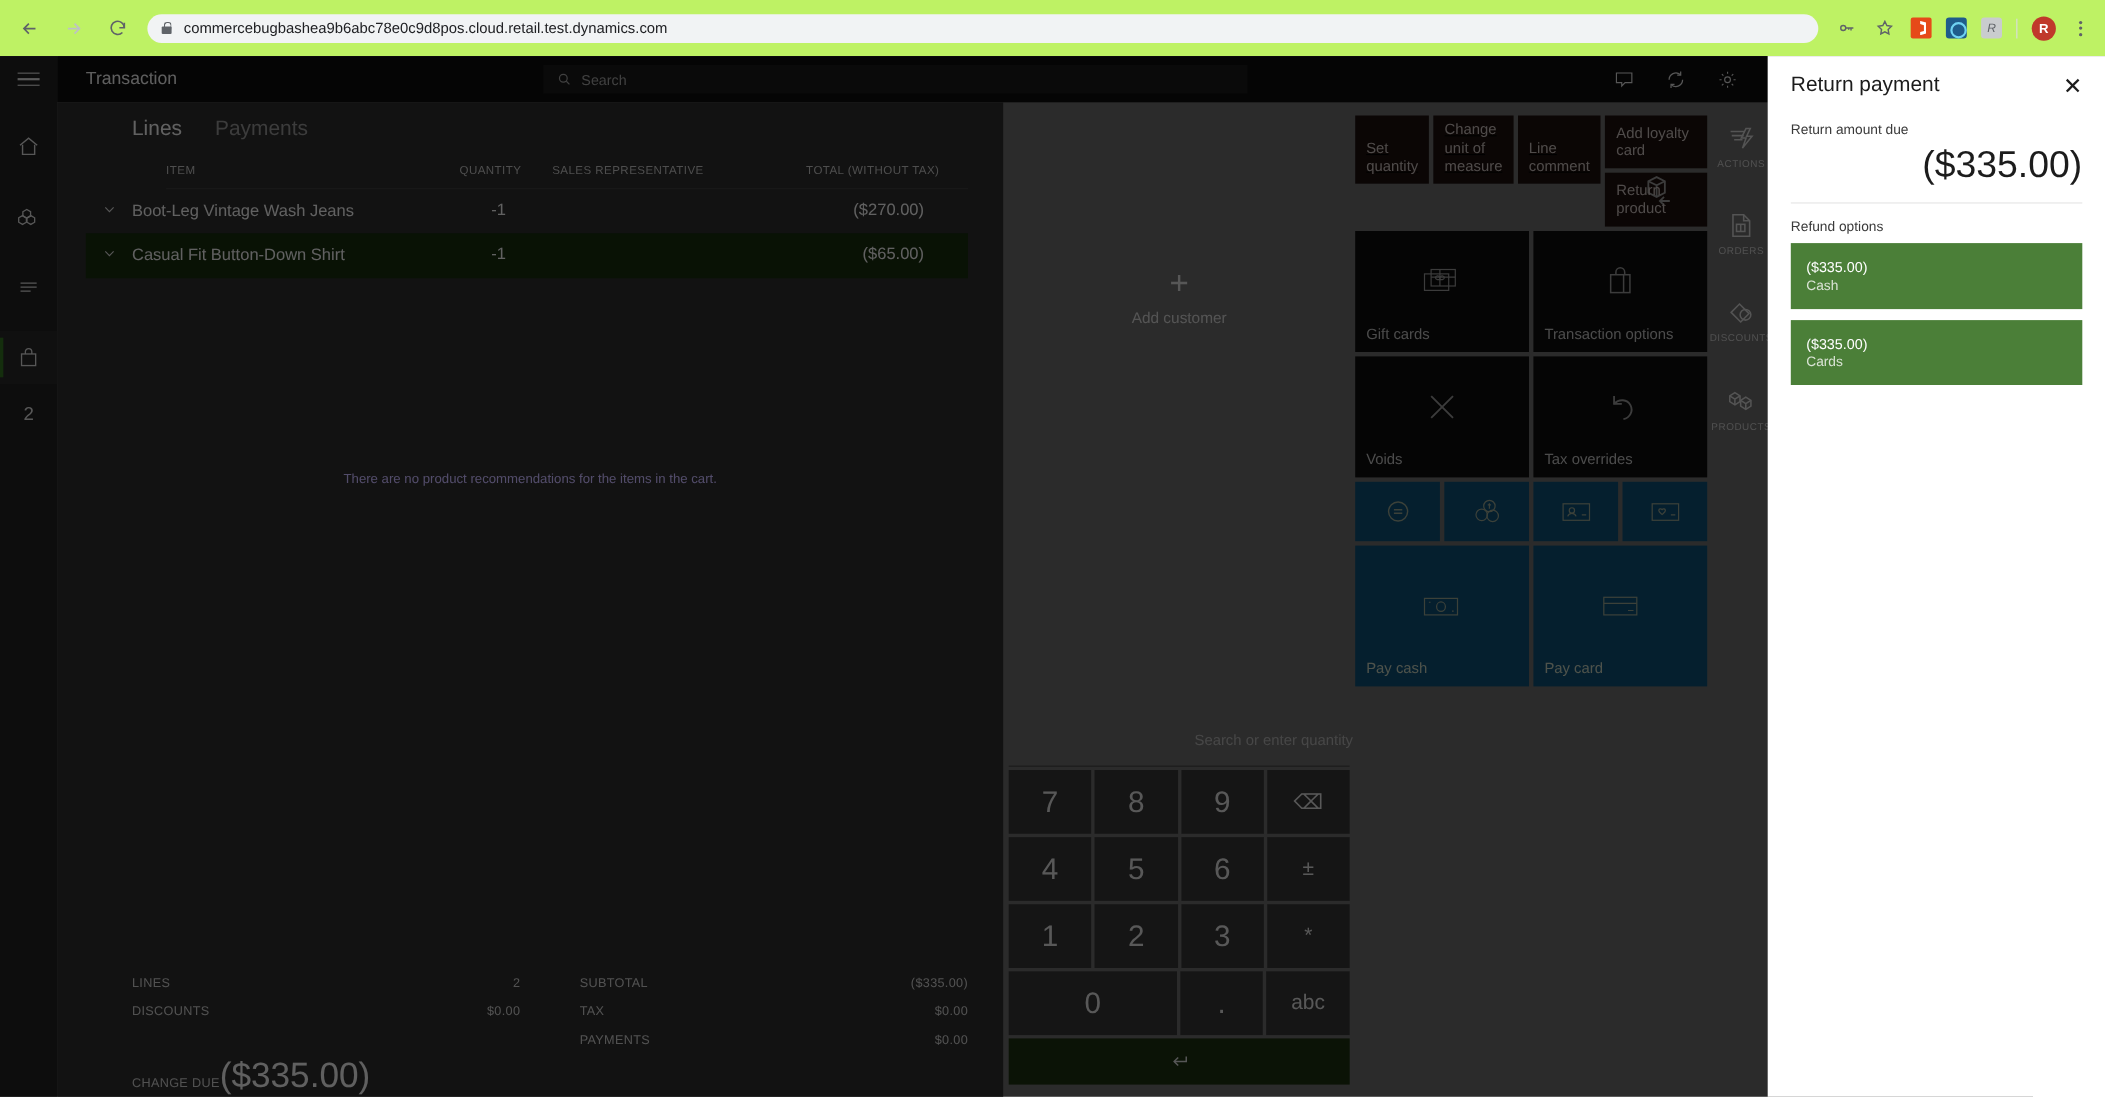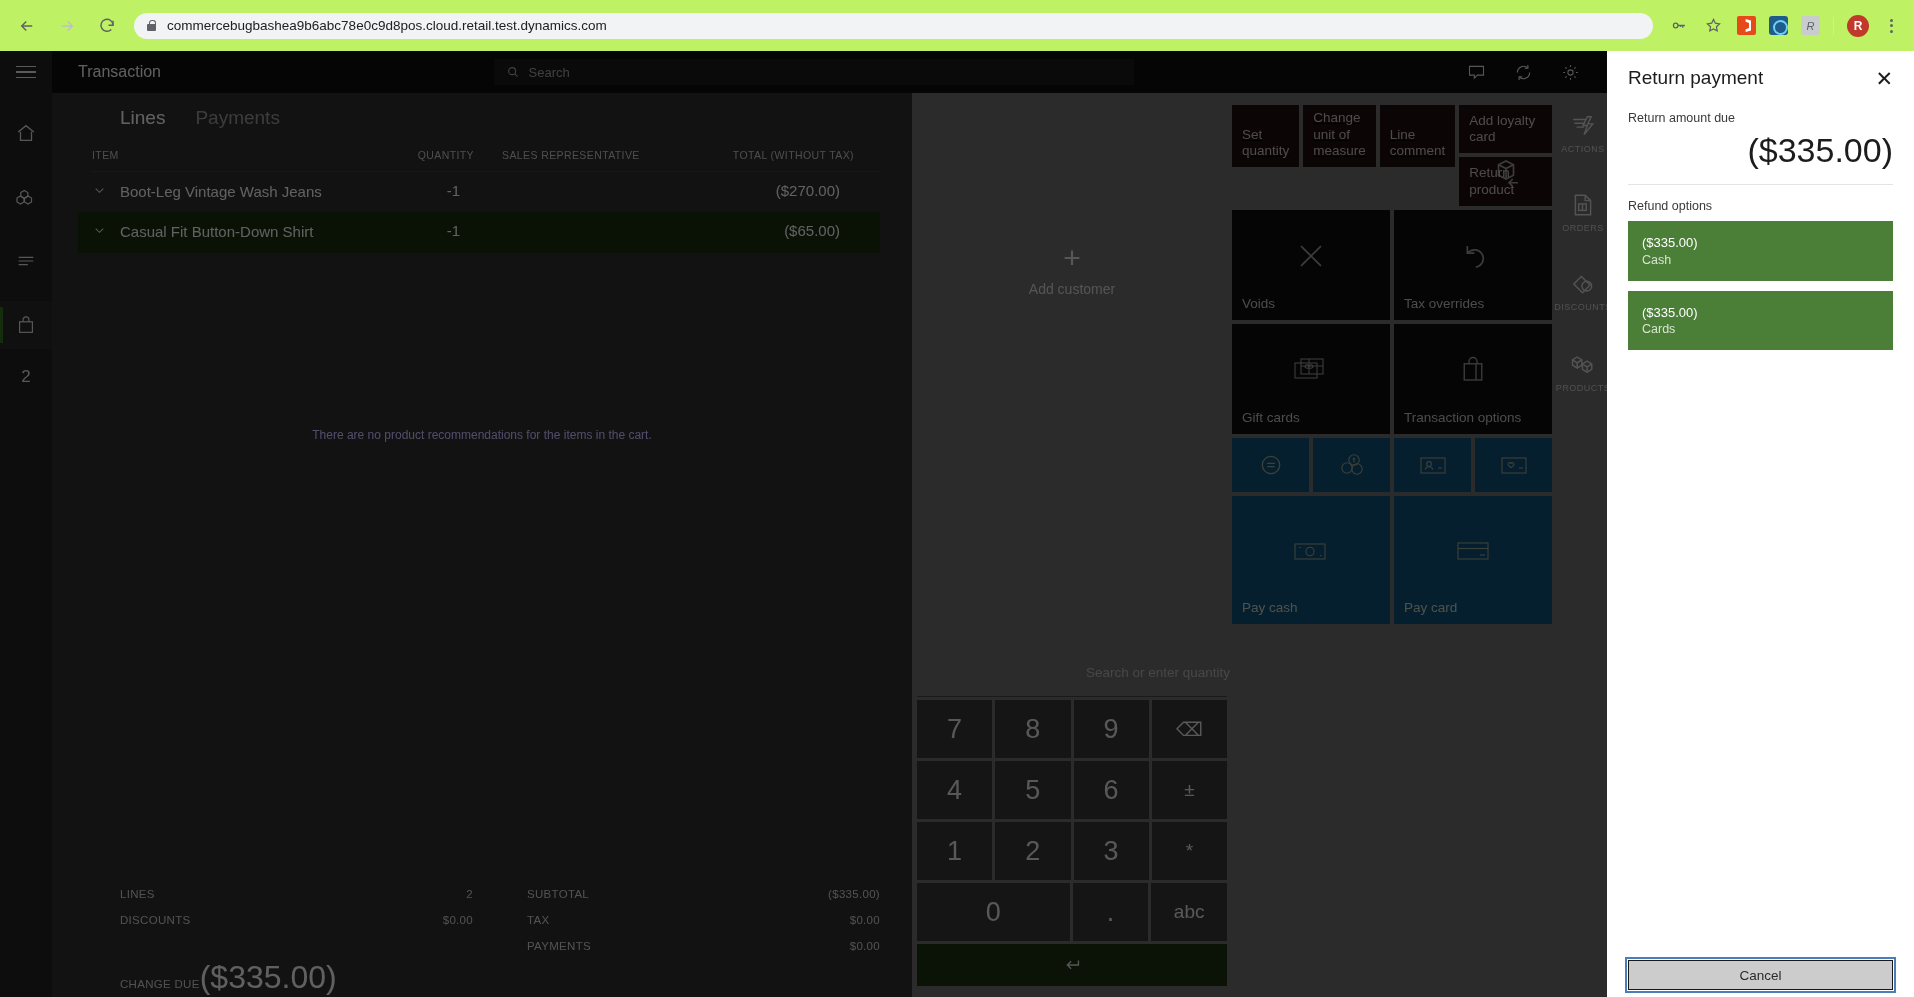--- a/index.html
+++ b/index.html
@@ -147,21 +147,21 @@
     display: flex; flex-direction: column;
     padding: 0 0 0 0;
     background: #2b2b2b;
   }
   .tabs { display: flex; gap: 30px; padding: 14px 0 10px 68px; }
   .tab { font-size: 19px; color: #8f8f8f; }
   .tab.active { color: #e8e8e8; }
   .cart-header {
     display: flex; align-items: center;
     padding: 10px 26px 10px 0;
-    margin-left: 40px; margin-right: 32px;
+    margin-left: 99px; margin-right: 32px;
     border-bottom: 1px solid #3a3a3a;
     font-size: 10.5px; color: #b9b9b9;
     letter-spacing: .4px;
   }
   .c-item { flex: 1; }
   .c-qty { width: 110px; text-align: right; }
   .c-rep { width: 210px; padding-left: 28px; }
   .c-total { width: 170px; text-align: right; }
 
   .cart-row {
@@ -611,57 +611,57 @@
                     </svg>
                 </span>
                 <span class="tile-label">Return product</span>
               </div>
             </div>
           </div>
 
           <div class="tile-row">
             <div class="tile dark t-h-gift">
               <span class="tile-ico">
+                <svg width="36" height="30" viewBox="0 0 36 30" fill="none" stroke="currentColor" stroke-width="1.1">
+                    <rect x="2" y="8" width="22" height="15"></rect>
+                    <rect x="8" y="4" width="22" height="15"></rect>
+                    <path d="M8 11h22M16 4v15"></path>
+                    <path d="M16 11c-2-2-4-1-4 .5s2 2 4 1.5zM16 11c2-2 4-1 4 .5s-2 2-4 1.5z"></path>
+                  </svg>
+              </span>
+              <span class="tile-label">Gift cards</span>
+            </div>
+            <div class="tile dark t-h-gift">
+              <span class="tile-ico">
+                <svg width="30" height="32" viewBox="0 0 24 24" fill="none" stroke="currentColor" stroke-width="1.1">
+                    <rect x="5" y="7" width="14" height="13"></rect>
+                    <path d="M8.8 7V5.2a3.2 3.2 0 016.4 0V7M14.4 7v13"></path>
+                  </svg>
+              </span>
+              <span class="tile-label">Transaction options</span>
+            </div>
+          </div>
+
+          <div class="tile-row">
+            <div class="tile dark t-h-gift">
+              <span class="tile-ico">
                 <svg width="34" height="34" viewBox="0 0 24 24" fill="none" stroke="currentColor" stroke-width="1.2">
                     <path d="M5 5l14 14M19 5L5 19"></path>
                   </svg>
               </span>
               <span class="tile-label">Voids</span>
             </div>
             <div class="tile dark t-h-gift">
               <span class="tile-ico">
                 <svg width="34" height="34" viewBox="0 0 24 24" fill="none" stroke="currentColor" stroke-width="1.2">
                     <path d="M8 5v5h5"></path>
                     <path d="M8 10c3.2-3.5 8.5-3 10.5.8 2 3.8-.3 8.2-4.5 9"></path>
                   </svg>
               </span>
               <span class="tile-label">Tax overrides</span>
-            </div>
-          </div>
-
-          <div class="tile-row">
-            <div class="tile dark t-h-gift">
-              <span class="tile-ico">
-                <svg width="36" height="30" viewBox="0 0 36 30" fill="none" stroke="currentColor" stroke-width="1.1">
-                    <rect x="2" y="8" width="22" height="15"></rect>
-                    <rect x="8" y="4" width="22" height="15"></rect>
-                    <path d="M8 11h22M16 4v15"></path>
-                    <path d="M16 11c-2-2-4-1-4 .5s2 2 4 1.5zM16 11c2-2 4-1 4 .5s-2 2-4 1.5z"></path>
-                  </svg>
-              </span>
-              <span class="tile-label">Gift cards</span>
-            </div>
-            <div class="tile dark t-h-gift">
-              <span class="tile-ico">
-                <svg width="30" height="32" viewBox="0 0 24 24" fill="none" stroke="currentColor" stroke-width="1.1">
-                    <rect x="5" y="7" width="14" height="13"></rect>
-                    <path d="M8.8 7V5.2a3.2 3.2 0 016.4 0V7M14.4 7v13"></path>
-                  </svg>
-              </span>
-              <span class="tile-label">Transaction options</span>
             </div>
           </div>
 
           <div class="tile-row">
             <div class="tile green icon-only t-h-small">
               <span>
                 <svg width="26" height="26" viewBox="0 0 24 24" fill="none" stroke="#8e9a88" stroke-width="1.2">
                     <circle cx="12" cy="12" r="8"></circle>
                     <path d="M8.5 10.5h7M8.5 13.5h7"></path>
                   </svg>
@@ -773,16 +773,15 @@
     <div class="refund-opt">
       <div class="ro-amount">($335.00)</div>
       <div class="ro-name">Cash</div>
     </div>
     <div class="refund-opt">
       <div class="ro-amount">($335.00)</div>
       <div class="ro-name">Cards</div>
     </div>
 
     <div class="fly-spacer"></div>
-    <div class="cancel-btn">Cancel</div>
   </div>
 
 </div>
 
 </body></html>

